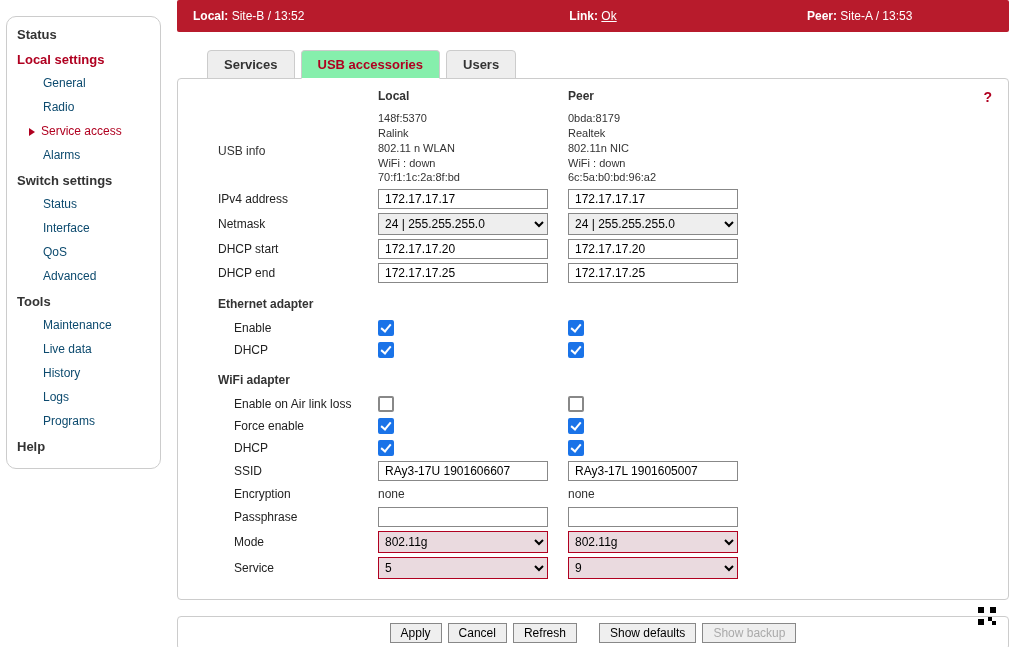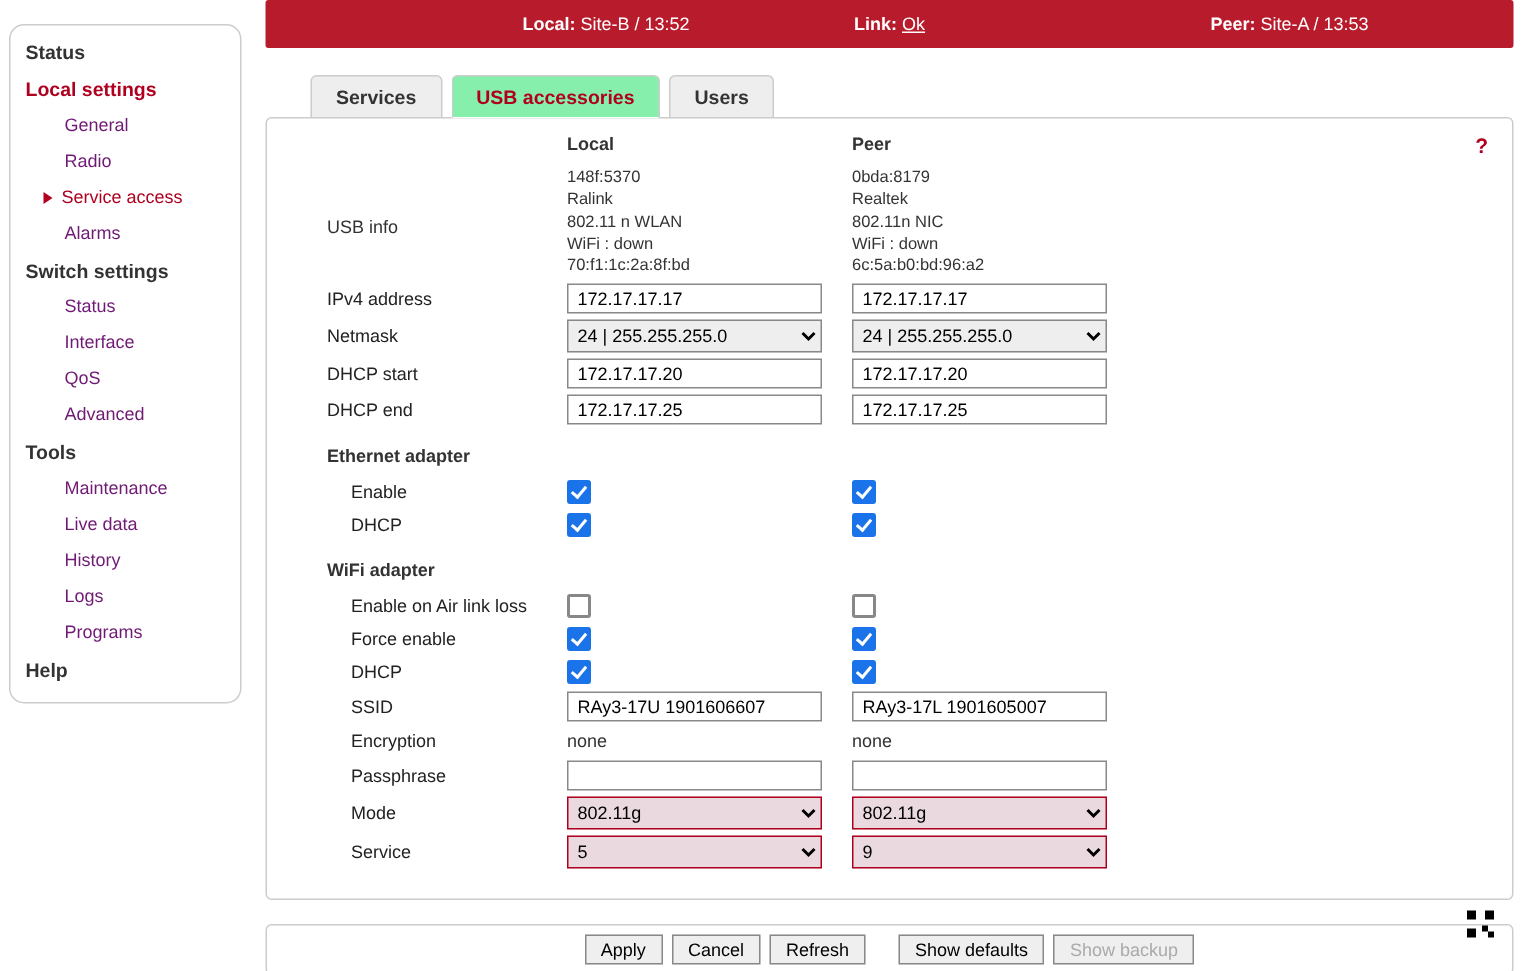--- a/index.html
+++ b/index.html
@@ -29,21 +29,21 @@
     font-weight: bold;
     font-size: 13px;
     padding: 6px 10px 4px 10px;
     cursor: pointer;
   }
   .side-group-title.active { color: #B00020; }
   .side-items { padding: 0; }
   .side-item {
     padding: 5px 10px 5px 36px;
     font-size: 12px;
-    color: #701a75;
+    color: #0c4a6e;
     cursor: pointer;
   }
   .side-item.active {
     color: #B00020;
     font-weight: normal;
     position: relative;
     padding-left: 22px;
   }
   .side-item.active::before {
     content: "";
@@ -67,21 +67,21 @@
     color: #fff;
     height: 32px;
     display: flex;
     align-items: center;
     border-radius: 2px;
     padding: 0 16px;
     font-size: 12px;
     margin-bottom: 18px;
   }
   .topbar .section { flex:1; text-align:center; }
-  .topbar .section.left { text-align: right; }
+  .topbar .section.left { text-align: left; }
   .topbar .section.right { text-align: center; }
   .topbar b { font-weight: bold; }
   .topbar a { color:#fff; text-decoration: underline; }
   .topbar .lw { font-weight: normal; }
   
   .tabs {
     display: flex;
     gap: 6px;
     padding-left: 30px;
     margin-bottom: -1px;

